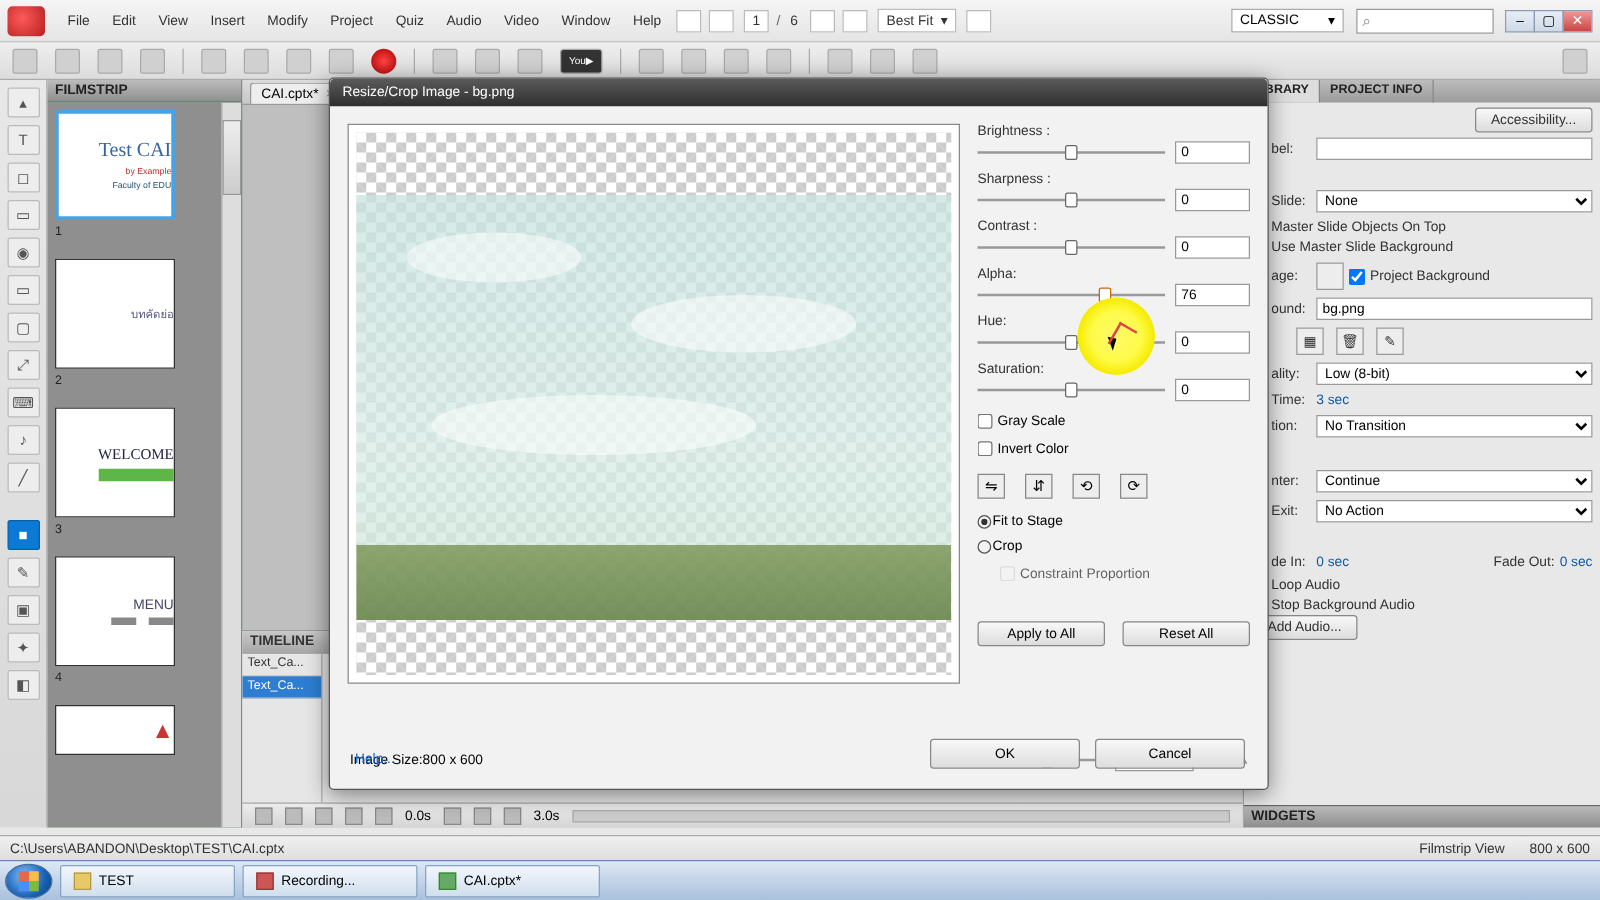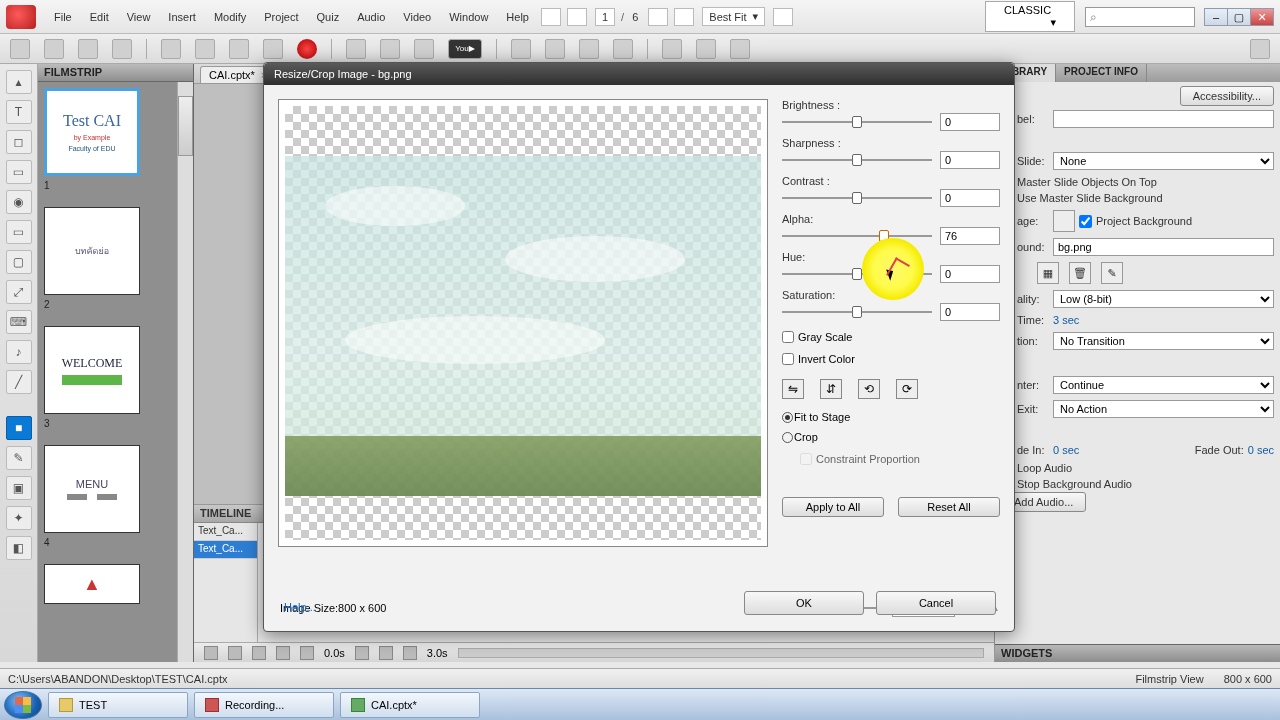--- a/index.html
+++ b/index.html
@@ -5,21 +5,21 @@
 * { margin:0; padding:0; box-sizing:border-box; font-family:Tahoma,Arial,sans-serif; font-size:11px; }
 body { background:#e8e8e8; width:1280px; height:720px; overflow:hidden; position:relative; }
 
 
 .menubar { height:34px; background:linear-gradient(#f5f5f5,#e5e5e5); border-bottom:1px solid #bbb; display:flex; align-items:center; padding:0 6px; gap:2px; }
 .menubar .logo { width:30px; height:24px; background:radial-gradient(circle at 40% 40%,#ff5a5a,#b51f1f); border-radius:4px; margin-right:8px; }
 .menubar .menu { padding:4px 8px; color:#333; cursor:default; }
 .menubar .spacer { flex:1; }
 .menubar .chip { padding:2px 6px; border:1px solid #bbb; background:#fff; color:#333; margin:0 4px; }
 .menubar .box { width:20px; height:18px; border:1px solid #bbb; background:#fff; margin:0 2px; }
-.menubar .workspace { width:90px; background:#fff; border:1px solid #aaa; padding:2px 18px; text-align:left; }
+.menubar .workspace { width:90px; background:#fff; border:1px solid #aaa; padding:2px 6px; text-align:left; }
 .menubar .search { width:110px; background:#fff; border:1px solid #999; height:20px; padding:2px 4px; margin-left:8px; position:relative; }
 .menubar .search::before { content:"⌕"; position:absolute; left:4px; top:2px; color:#888; font-size:12px; }
 .winbtns { display:flex; margin-left:8px; }
 .winbtns div { width:24px; height:18px; border:1px solid #8a9db5; background:linear-gradient(#e7eef7,#cfd9e6); margin-left:-1px; text-align:center; line-height:16px; }
 .winbtns .close { background:linear-gradient(#e99,#c44); color:#fff; }
 
 
 .toolbar { height:30px; background:linear-gradient(#efefef,#dcdcdc); border-bottom:1px solid #aaa; display:flex; align-items:center; gap:14px; padding:0 10px; }
 .tbtn { width:20px; height:20px; background:#d0d0d0; border:1px solid #aaa; border-radius:2px; }
 .tbtn.rec { background:radial-gradient(#ff4444,#aa0000); border-radius:50%; border:none; }
@@ -30,21 +30,21 @@
 
 
 .palette { width:38px; background:linear-gradient(#e8e8e8,#d8d8d8); border-right:1px solid #aaa; display:flex; flex-direction:column; gap:6px; padding:6px 4px; align-items:center; }
 .ptool { width:26px; height:24px; border:1px solid #bbb; background:#ededed; border-radius:2px; display:flex; align-items:center; justify-content:center; font-size:12px; color:#555;}
 .ptool.sel { background:#0a7ad6; border-color:#055fab; color:#fff; }
 
 
 .filmstrip { width:156px; background:#86efac; border-right:1px solid #666; display:flex; flex-direction:column; }
 .fs-head { height:18px; background:linear-gradient(#bcbcbc,#8f8f8f); color:#222; font-weight:bold; padding:2px 6px; border-bottom:1px solid #666; }
 .fs-body { flex:1; overflow:hidden; position:relative; background:#8f8f8f; padding:6px 0 6px 6px;}
-.thumb { width:96px; height:88px; background:#fff; border:1px solid #333; margin-bottom:4px; display:flex; flex-direction:column; align-items:center; justify-content:center; gap:4px; }
+.thumb { width:96px; height:88px; background:#fff; border:1px solid #333; margin-bottom:4px; display:flex; flex-direction:column; align-items:flex-end; justify-content:center; gap:4px; }
 .thumb.first { border:3px solid #4aa3e0; }
 .tnum { color:#222; font-size:10px; margin-bottom:16px; }
 .thumb .t1a { font-family:Georgia,serif; font-size:16px; color:#3864a5; }
 .thumb .t1b { font-size:7px; color:#b33; }
 .thumb .t1c { font-size:7px; color:#257; }
 .thumb .t2 { font-size:9px; color:#557; }
 .thumb .t3 { font-family:Georgia,serif; font-size:12px; color:#224; }
 .thumb .t3bar { width:60px; height:10px; background:#5fb648; }
 .thumb .t4 { font-size:11px; color:#446; }
 .thumb .t4row { display:flex; gap:10px; }

